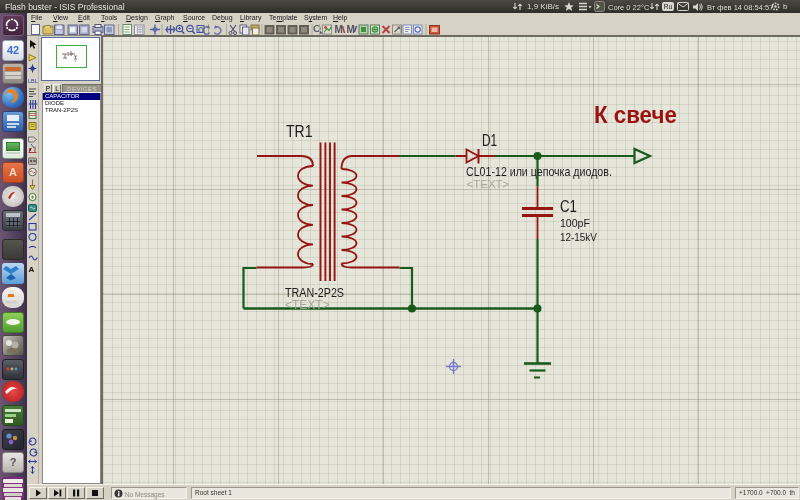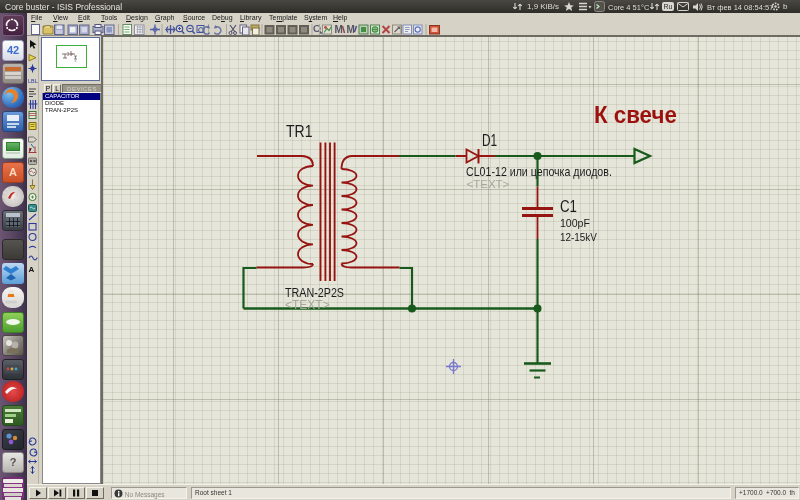--- a/index.html
+++ b/index.html
@@ -27,37 +27,37 @@
 #canvleft{position:absolute;left:101px;top:35px;width:2px;height:449px;background:#6e6b62;}
 #statusbar{position:absolute;left:27px;top:484px;width:773px;height:16px;background:#d6d2c6;border-top:1px solid #f2efe8;font-size:6.5px;color:#333;}
 .sbtn{position:absolute;top:2px;width:18px;height:12px;background:#d6d2c6;border:1px solid;border-color:#f5f2ea #6f6c63 #6f6c63 #f5f2ea;}
 .sunk{position:absolute;top:2px;height:12px;border:1px solid;border-color:#9a978c #f5f2ea #f5f2ea #9a978c;background:#e9e6dd;}
 #schsvg{position:absolute;left:0;top:0;width:800px;height:500px;pointer-events:none;}
 .mtxt{position:absolute;top:1px;}
 </style></head>
 <body>
 
 <div id="toppanel">
- <div class="abs" style="left:5px;top:2px;font-size:8.5px;color:#e8e5e0;">Core buster - ISIS Professional</div>
+ <div class="abs" style="left:5px;top:2px;font-size:8.5px;color:#e8e5e0;">Flash buster - ISIS Professional</div>
  <svg class="abs" style="left:512px;top:1px;" width="11" height="11">
       <path d="M3,2 v6 m0,0 l-1.8,-2 m1.8,2 l1.8,-2 M8,9 V3 m0,0 L6.2,5 M8,3 l1.8,2" stroke="#d8d5d0" stroke-width="1.1" fill="none"></path>
     </svg>
  <div class="abs" style="left:527px;top:2px;font-size:8px;">1,9 KiB/s</div>
  <svg class="abs" style="left:563px;top:1px;" width="12" height="11">
       <path d="M6,1 L7.4,4.2 L10.8,4.4 L8.2,6.6 L9.2,10 L6,8 L2.8,10 L3.8,6.6 L1.2,4.4 L4.6,4.2 Z" fill="#d8d5d0"></path>
     </svg>
  <svg class="abs" style="left:578px;top:2px;" width="14" height="10">
       <path d="M1,1.5 h8 M1,4.5 h8 M1,7.5 h8" stroke="#d8d5d0" stroke-width="1.3"></path>
       <path d="M10.5,4 l3,0 l-1.5,2.5 z" fill="#d8d5d0"></path>
     </svg>
  <svg class="abs" style="left:594px;top:1px;" width="11" height="11">
       <rect x="0.5" y="0.5" width="10" height="10" rx="2" fill="#55524c" stroke="#8a8780"></rect>
       <path d="M2.5,3.5 l2.5,2 l-2.5,2" stroke="#bfe8bf" stroke-width="1.2" fill="none"></path>
     </svg>
- <div class="abs" style="left:608px;top:2.5px;font-size:7.5px;">Core 4 51°C</div>
+ <div class="abs" style="left:608px;top:2.5px;font-size:7.5px;">Core 0 22°C</div>
  <svg class="abs" style="left:649px;top:1px;" width="11" height="11">
       <path d="M3,2 v6 m0,0 l-1.8,-2 m1.8,2 l1.8,-2 M8,9 V3 m0,0 L6.2,5 M8,3 l1.8,2" stroke="#d8d5d0" stroke-width="1.1" fill="none"></path>
     </svg>
  <div class="abs" style="left:662px;top:2px;background:#dad7d2;color:#2f2d29;border-radius:2px;padding:0 1.5px;font-size:7px;height:9px;line-height:9px;">Ru</div>
  <svg class="abs" style="left:677px;top:2px;" width="12" height="9">
       <rect x="0.5" y="0.5" width="11" height="8" rx="1" fill="none" stroke="#d8d5d0"></rect>
       <path d="M0.5,1 L6,5 L11.5,1" stroke="#d8d5d0" fill="none"></path>
     </svg>
  <svg class="abs" style="left:692px;top:1.5px;" width="12" height="10">
       <path d="M1,3.5 h2.5 L6,1 V9 L3.5,6.5 H1 Z" fill="#d8d5d0"></path>

